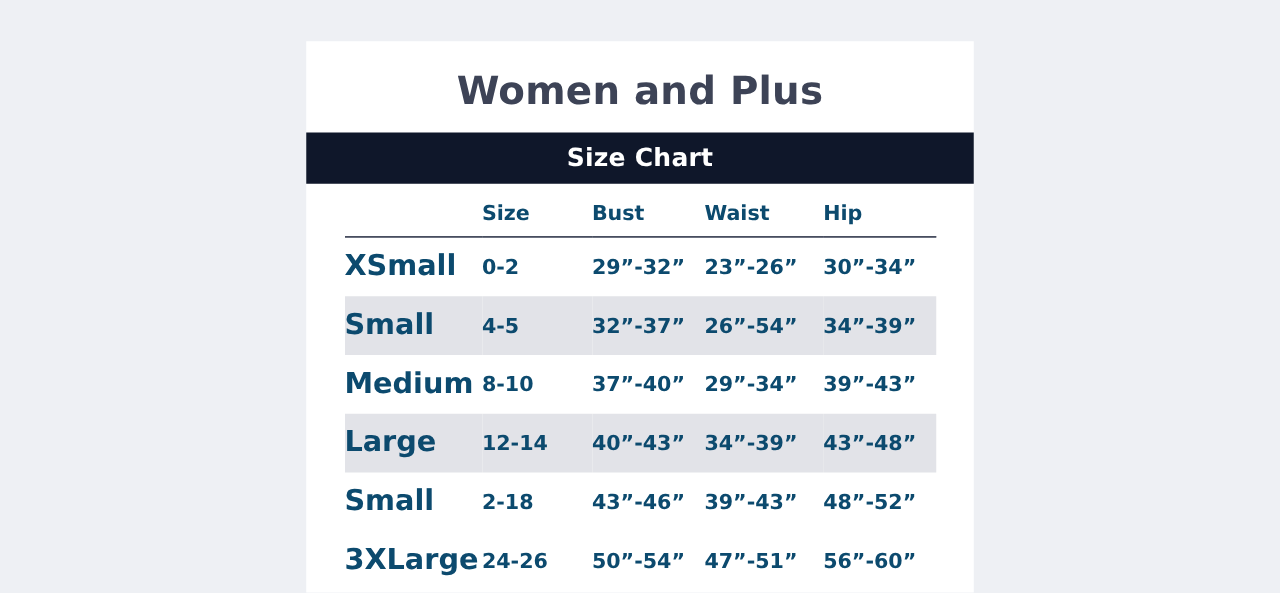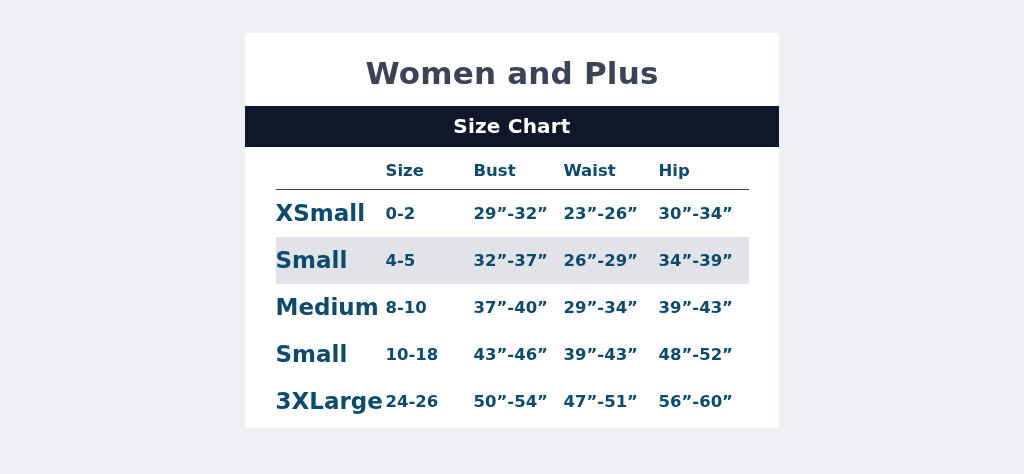--- a/index.html
+++ b/index.html
@@ -120,33 +120,40 @@
           <td class="label-cell">XSmall</td>
           <td class="vline">0-2</td>
           <td class="vline">29”-32”</td>
           <td class="vline">23”-26”</td>
           <td class="vline">30”-34”</td>
         </tr>
         <tr class="alt">
           <td class="label-cell">Small</td>
           <td class="vline">4-5</td>
           <td class="vline">32”-37”</td>
-          <td class="vline">26”-29”</td>
+          <td class="vline">26”-54”</td>
           <td class="vline">34”-39”</td>
         </tr>
         <tr>
           <td class="label-cell">Medium</td>
           <td class="vline">8-10</td>
           <td class="vline">37”-40”</td>
           <td class="vline">29”-34”</td>
           <td class="vline">39”-43”</td>
         </tr>
+        <tr class="alt">
+          <td class="label-cell">Large</td>
+          <td class="vline">12-14</td>
+          <td class="vline">40”-43”</td>
+          <td class="vline">34”-39”</td>
+          <td class="vline">43”-48”</td>
+        </tr>
         <tr>
           <td class="label-cell">Small</td>
-          <td class="vline">10-18</td>
+          <td class="vline">2-18</td>
           <td class="vline">43”-46”</td>
           <td class="vline">39”-43”</td>
           <td class="vline">48”-52”</td>
         </tr>
         <tr>
           <td class="label-cell">3XLarge</td>
           <td class="vline">24-26</td>
           <td class="vline">50”-54”</td>
           <td class="vline">47”-51”</td>
           <td class="vline">56”-60”</td>

